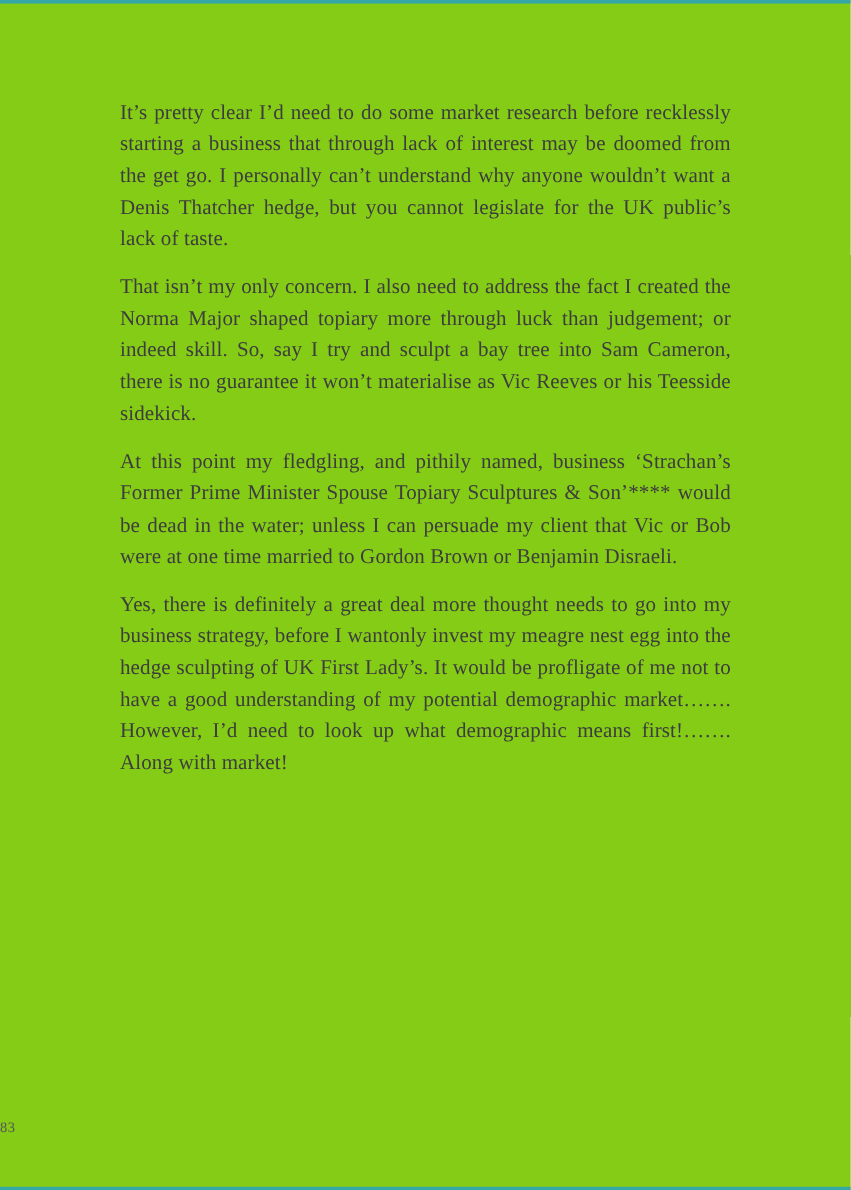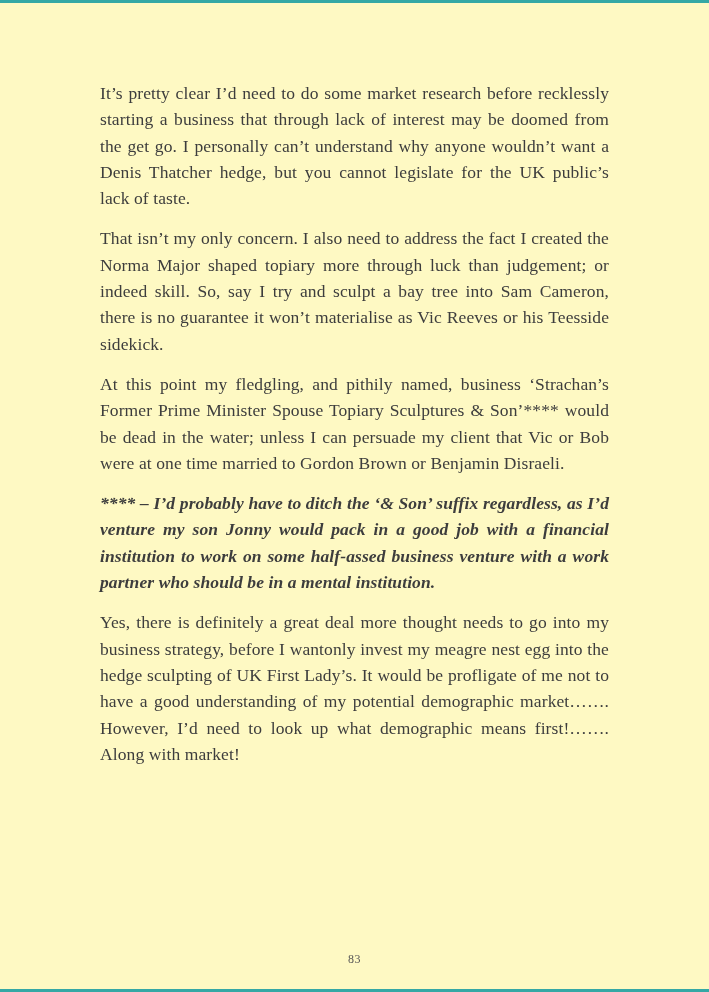--- a/index.html
+++ b/index.html
@@ -4,21 +4,21 @@
 <style>
   html, body {
     margin: 0;
     padding: 0;
     background: #ffffff;
   }
   .page {
     position: relative;
     width: 709px;
     height: 992px;
-    background: #fef9c3;
+    background: #84cc16;
     overflow: hidden;
     font-family: "Liberation Serif", serif;
   }
   .accent-rule {
     position: absolute;
     left: 0;
     width: 709px;
     height: 3px;
     background: #35a8a5;
   }
@@ -40,37 +40,35 @@
   }
   .text-block p.footnote {
     font-weight: bold;
     font-style: italic;
   }
   .page-number {
     position: absolute;
     left: 0;
     width: 709px;
     top: 932px;
-    text-align: center;
+    text-align: left;
     font-size: 12px;
     color: #555555;
     letter-spacing: 0.5px;
-    margin-top: 20px;
   }
 </style>
 </head>
 <body>
 
 <div class="page">
   <div class="accent-rule top"></div>
 
   <div class="text-block">
     <p>It’s pretty clear I’d need to do some market research before recklessly starting a business that through lack of interest may be doomed from the get go. I personally can’t understand why anyone wouldn’t want a Denis Thatcher hedge, but you cannot legislate for the UK public’s lack of taste.</p>
     <p>That isn’t my only concern. I also need to address the fact I created the Norma Major shaped topiary more through luck than judgement; or indeed skill. So, say I try and sculpt a bay tree into Sam Cameron, there is no guarantee it won’t materialise as Vic Reeves or his Teesside sidekick.</p>
     <p>At this point my fledgling, and pithily named, business ‘Strachan’s Former Prime Minister Spouse Topiary Sculptures &amp; Son’**** would be dead in the water; unless I can persuade my client that Vic or Bob were at one time married to Gordon Brown or Benjamin Disraeli.</p>
-    <p class="footnote">**** – I’d probably have to ditch the ‘&amp; Son’ suffix regardless, as I’d venture my son Jonny would pack in a good job with a financial institution to work on some half-assed business venture with a work partner who should be in a mental institution.</p>
     <p>Yes, there is definitely a great deal more thought needs to go into my business strategy, before I wantonly invest my meagre nest egg into the hedge sculpting of UK First Lady’s. It would be profligate of me not to have a good understanding of my potential demographic market……. However, I’d need to look up what demographic means first!……. Along with market!</p>
   </div>
 
   <div class="page-number">83</div>
 
   <div class="accent-rule bottom"></div>
 </div>
 
 </body></html>

